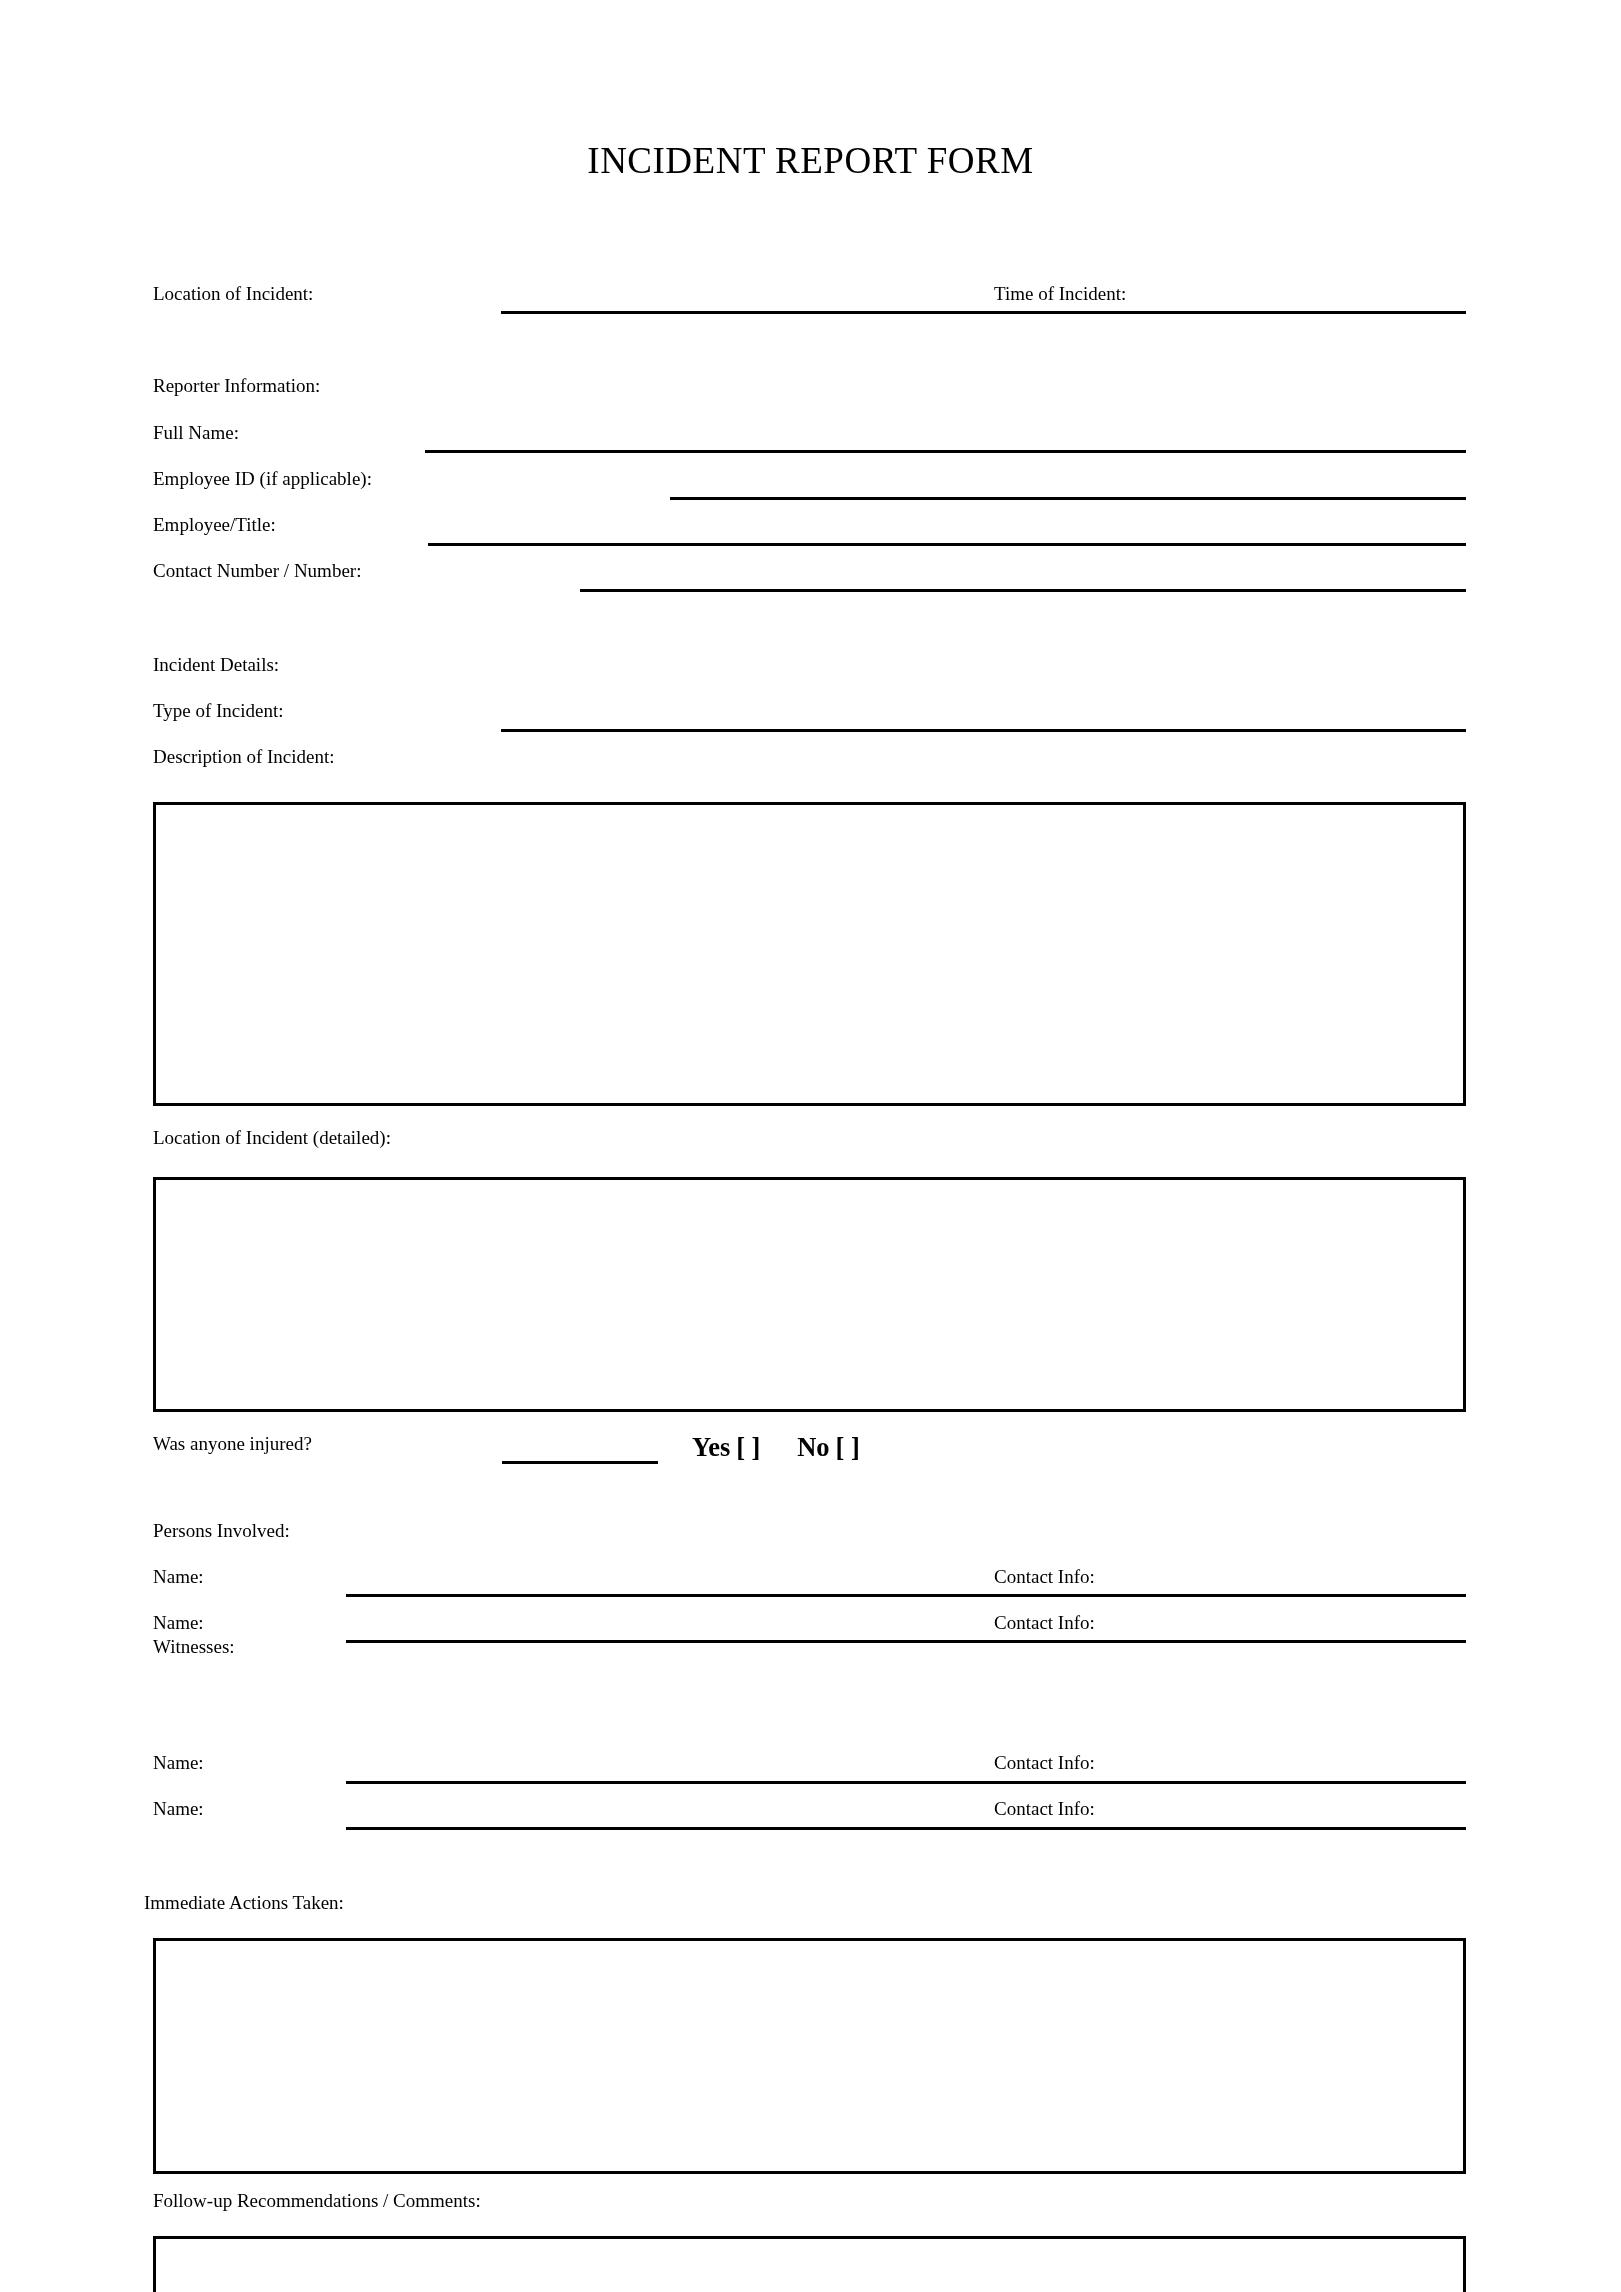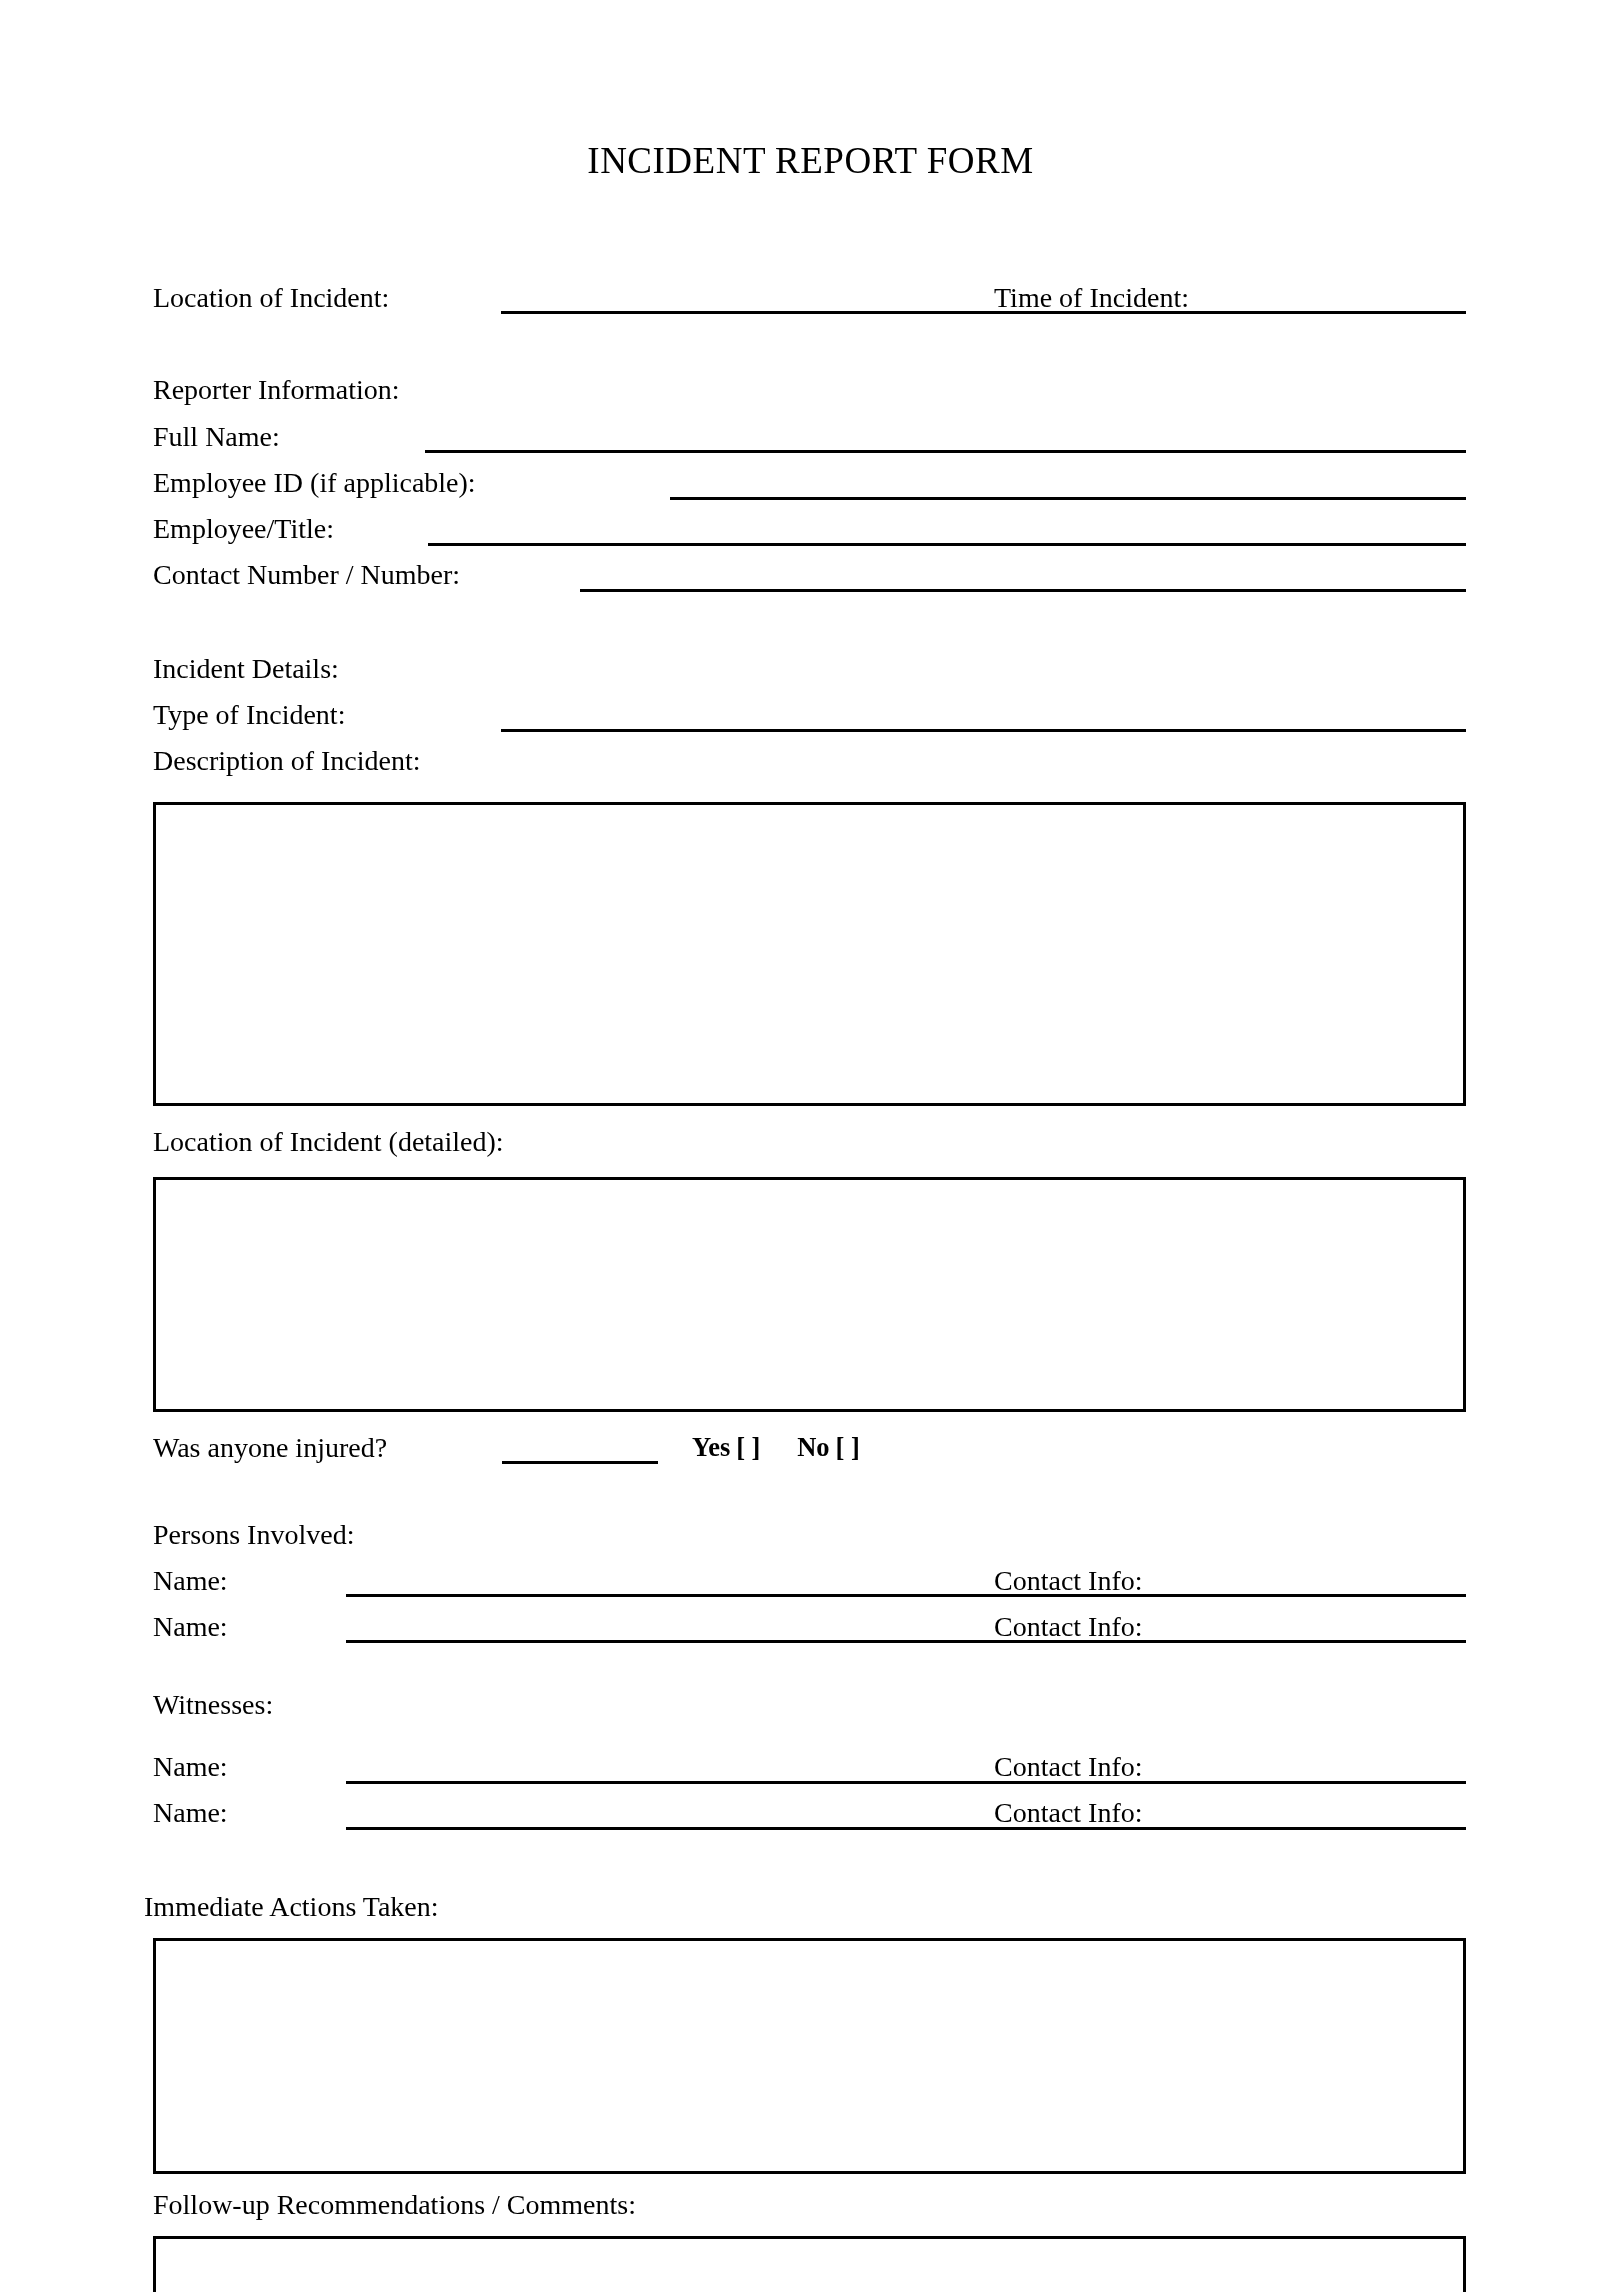--- a/index.html
+++ b/index.html
@@ -28,21 +28,21 @@
     width: 1621px;
     text-align: center;
     font-size: 37px;
     letter-spacing: 0.5px;
     line-height: 1;
     white-space: nowrap;
   }
   
   .lbl {
     position: absolute;
-    font-size: 28px;
+    font-size: 19px;
     line-height: 1;
     white-space: nowrap;
   }
   
   .rule {
     position: absolute;
     height: 0;
     border-top: 3.9px solid #000000;
   }
   
@@ -119,21 +119,21 @@
   <div class="lbl" style="left:153px; top:1493px;">Persons Involved:</div>
 
   <div class="lbl" style="left:153px; top:1539px;">Name:</div>
   <div class="lbl" style="left:994px; top:1539px;">Contact Info:</div>
   <div class="rule" style="left:346px; top:1566px; width:1120px;"></div>
 
   <div class="lbl" style="left:153px; top:1585px;">Name:</div>
   <div class="lbl" style="left:994px; top:1585px;">Contact Info:</div>
   <div class="rule" style="left:346px; top:1612px; width:1120px;"></div>
 
-  <div class="lbl" style="left:153px; top:1663px;">Witnesses:</div>
+  <div class="lbl" style="left:153px; top:1609px;">Witnesses:</div>
 
   <div class="lbl" style="left:153px; top:1725px;">Name:</div>
   <div class="lbl" style="left:994px; top:1725px;">Contact Info:</div>
   <div class="rule" style="left:346px; top:1753px; width:1120px;"></div>
 
   <div class="lbl" style="left:153px; top:1771px;">Name:</div>
   <div class="lbl" style="left:994px; top:1771px;">Contact Info:</div>
   <div class="rule" style="left:346px; top:1799px; width:1120px;"></div>
 
   <div class="lbl" style="left:144px; top:1865px;text-align:right;">Immediate Actions Taken:</div>

